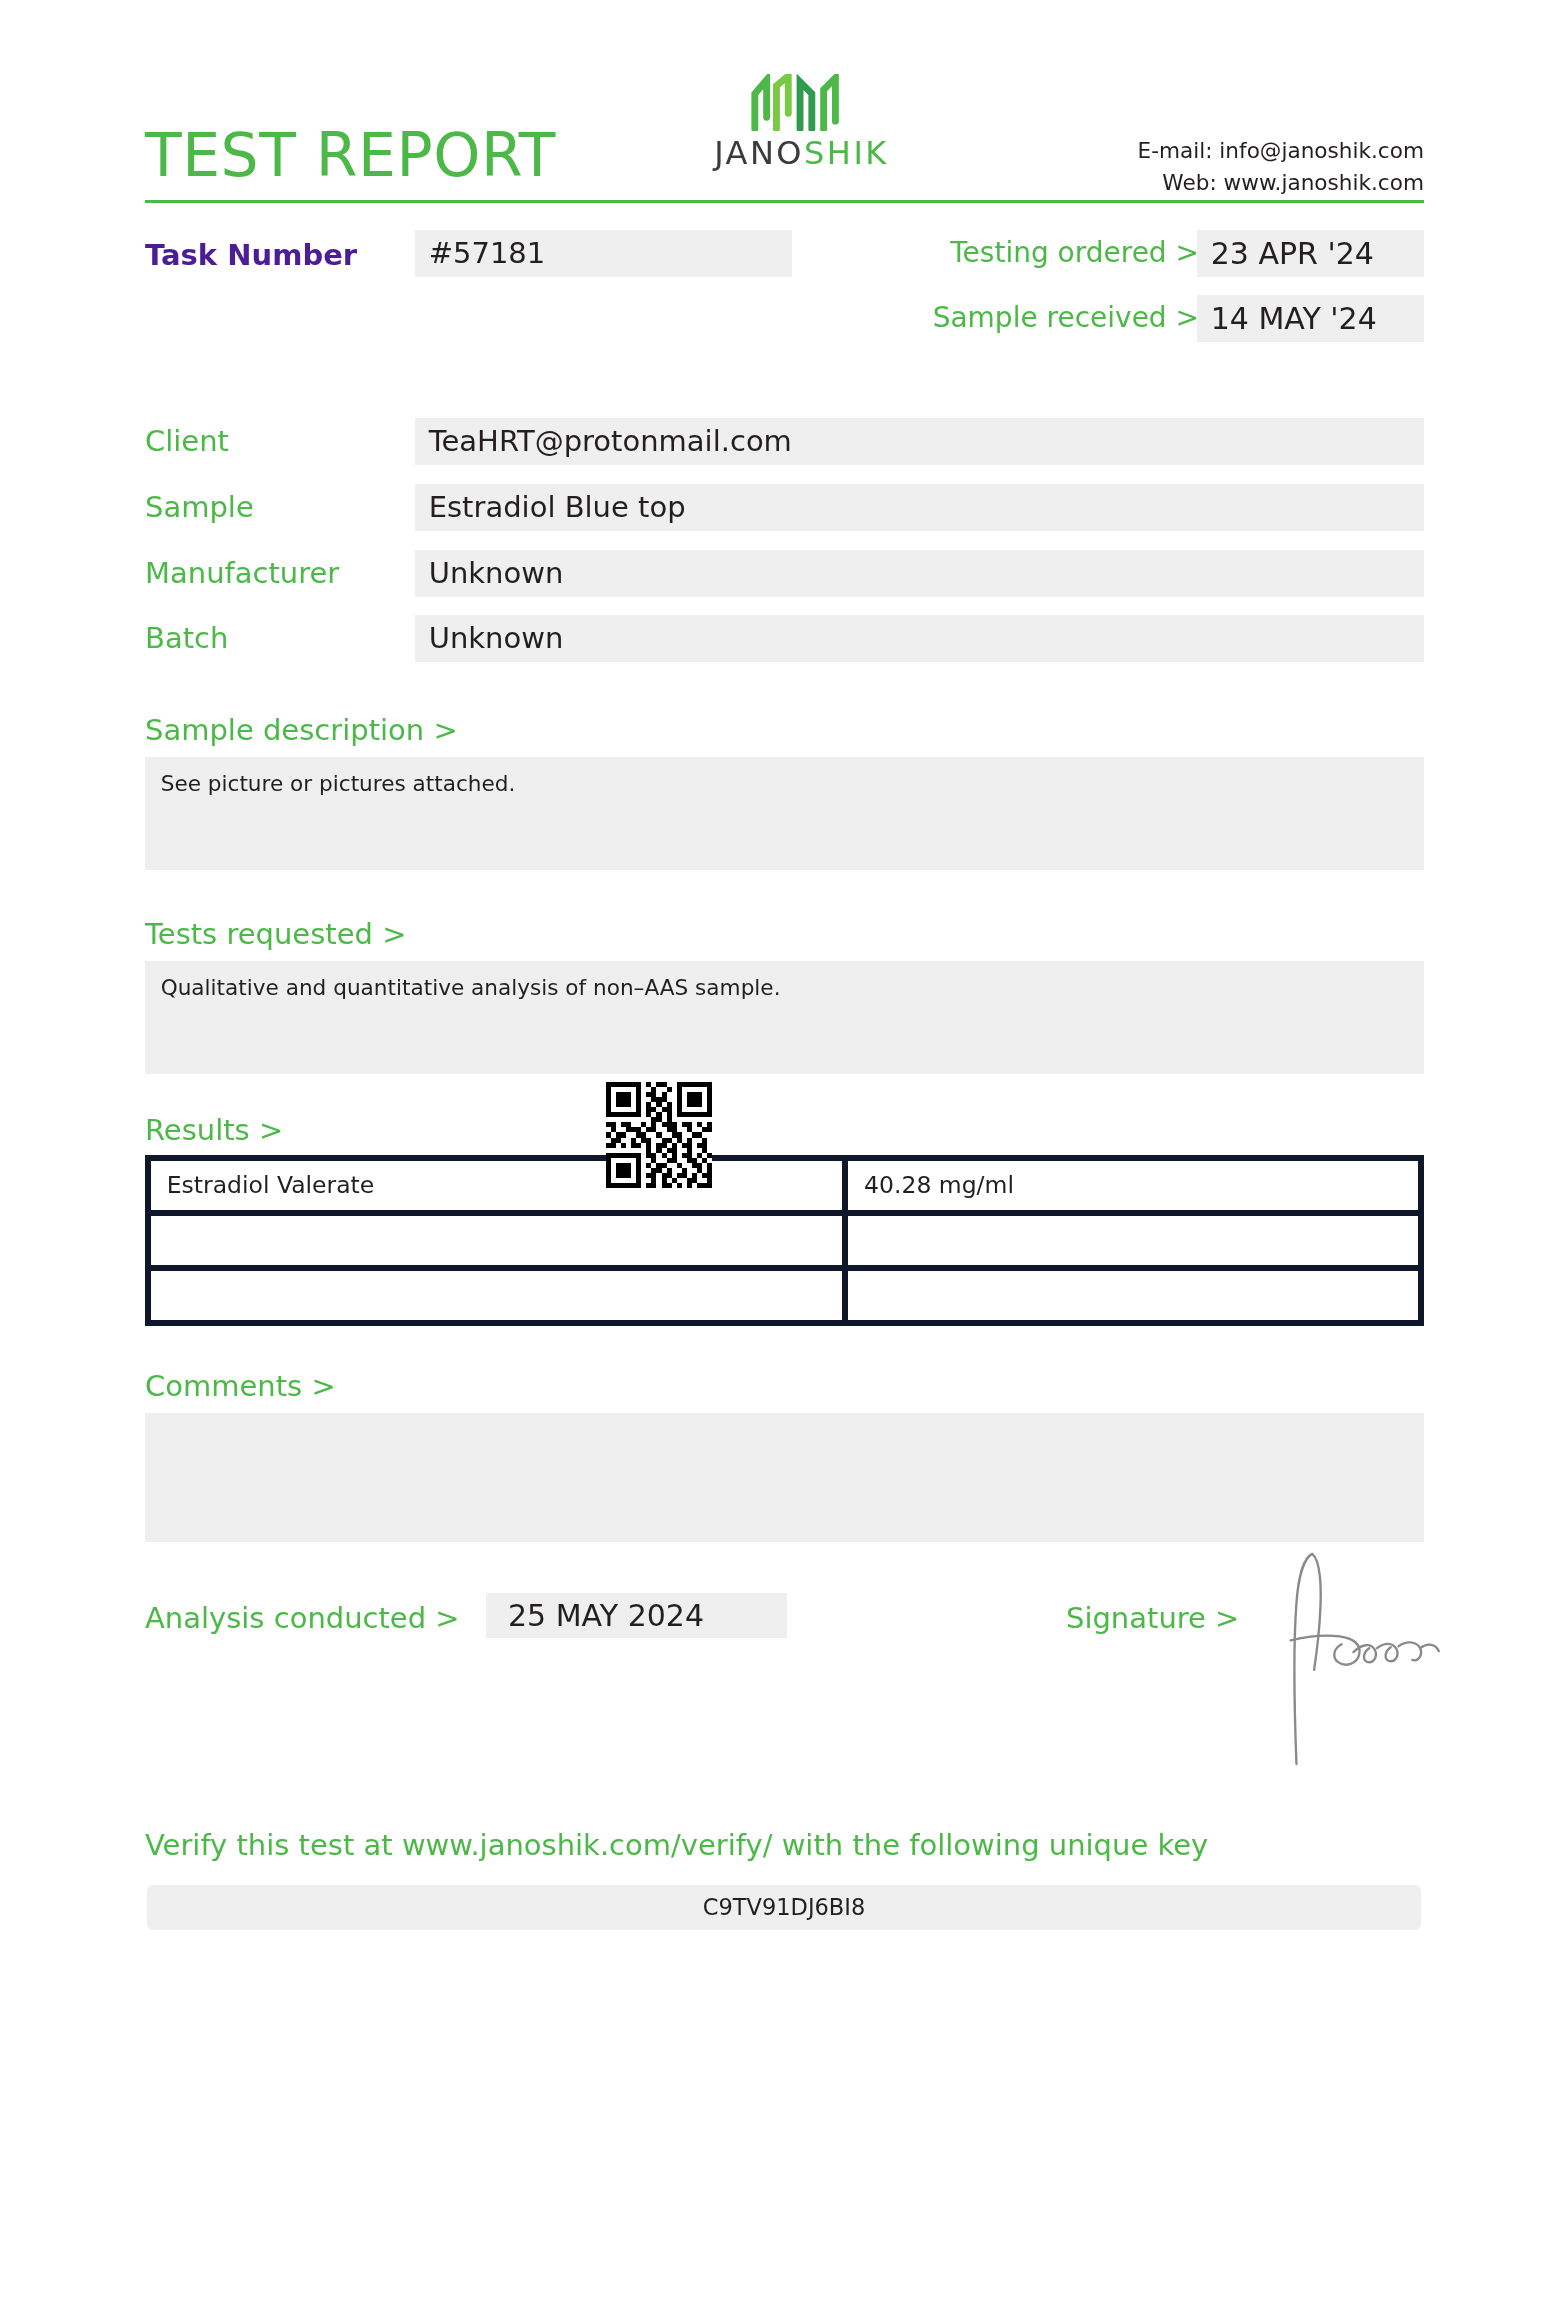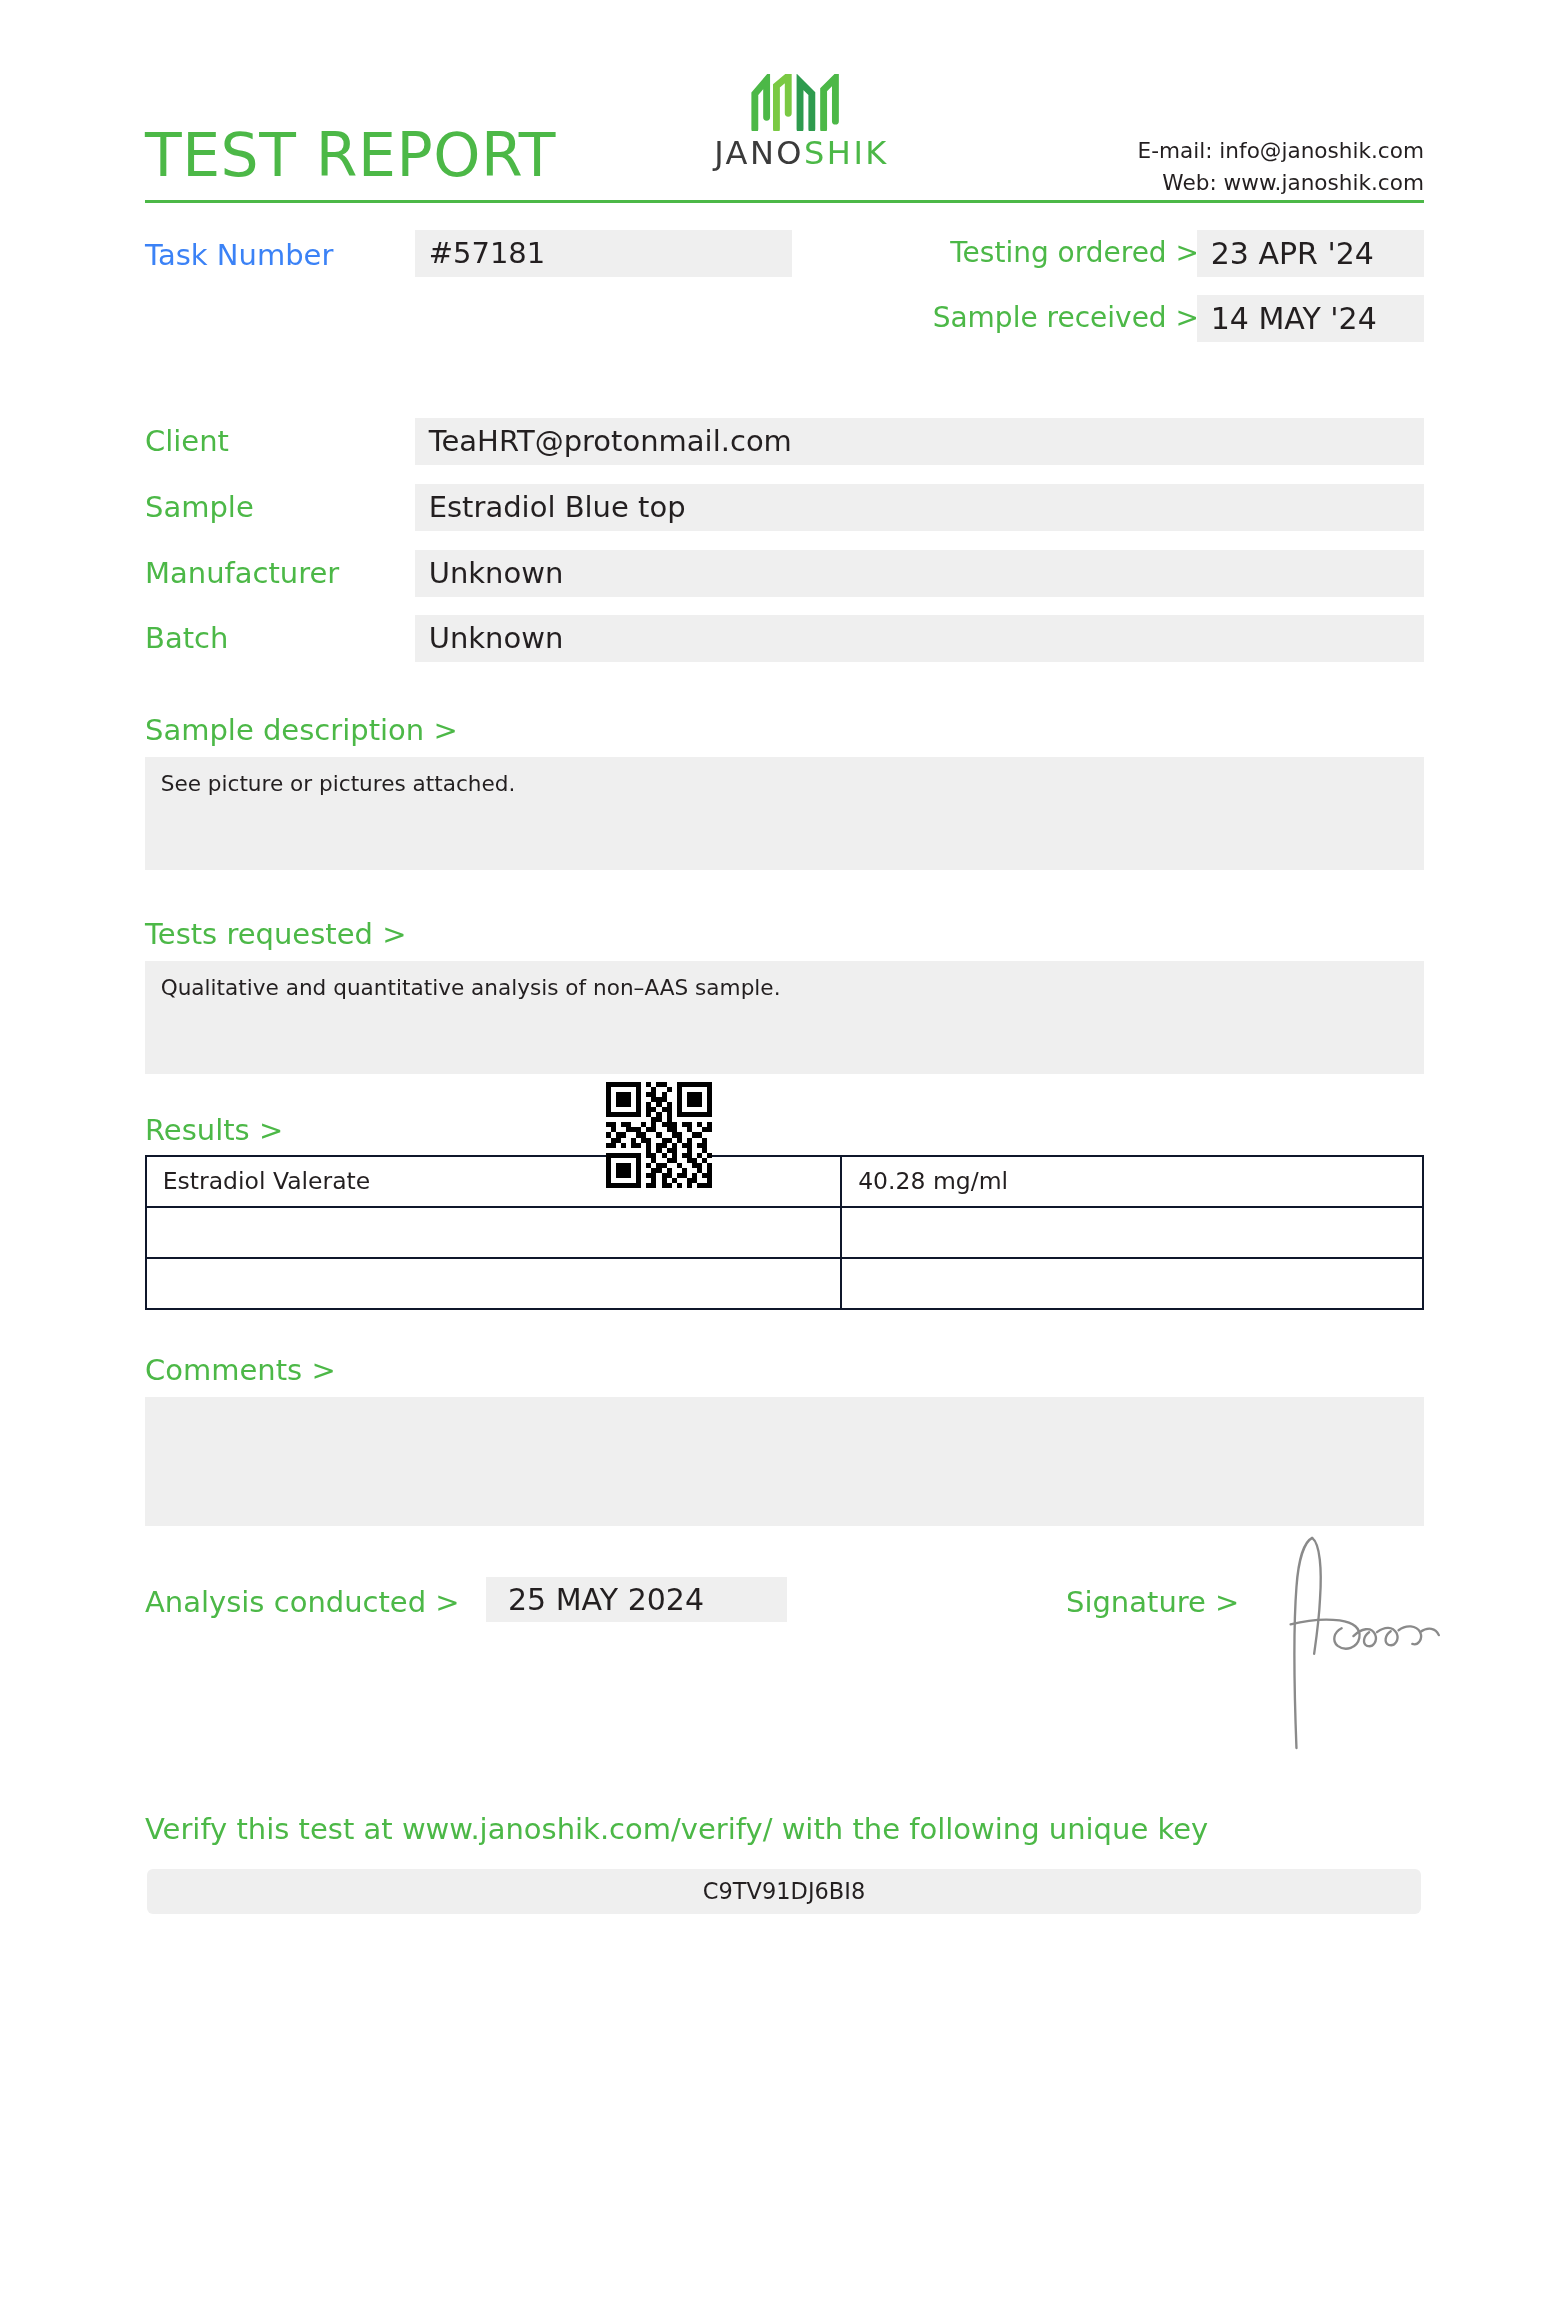--- a/index.html
+++ b/index.html
@@ -83,23 +83,23 @@
     width: 100%;
   }
 
   
   .task-row {
     position: relative;
     height: 137px;
     margin-top: 27.4px;
   }
   .label-green {
-    color: #3b82f6;
-    font-size: 29px;
-    font-weight: 400;
+    color: #4c1d95;
+    font-size: 29px;
+    font-weight: 700;
   }
   .task-label {
     position: absolute;
     left: 0;
     top: 7.8px;
   }
   .task-value {
     position: absolute;
     left: 270px;
     top: 0px;
@@ -208,21 +208,21 @@
     top: -31px;
     width: 106px;
     height: 106px;
   }
   table.results {
     width: 100%;
     border-collapse: collapse;
     table-layout: fixed;
   }
   table.results td {
-    border: 2px solid #0f172a;
+    border: 6px solid #0f172a;
     height: 47px;
     font-size: 23.5px;
     padding-left: 15.7px;
     color: #231f20;
     vertical-align: middle;
   }
   table.results td.col1 { width: 53%; }
 
   
   .comments {

